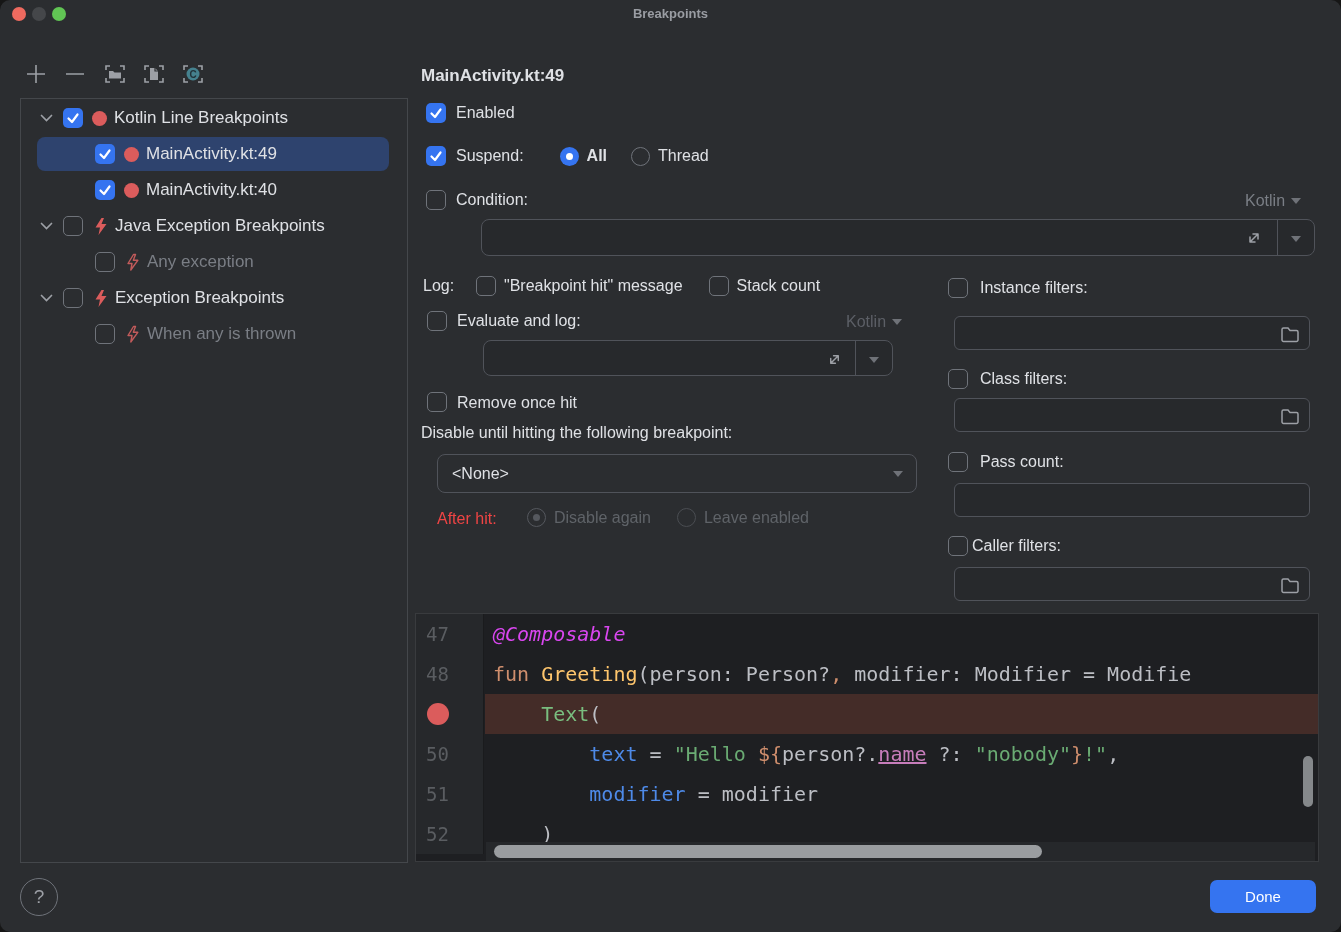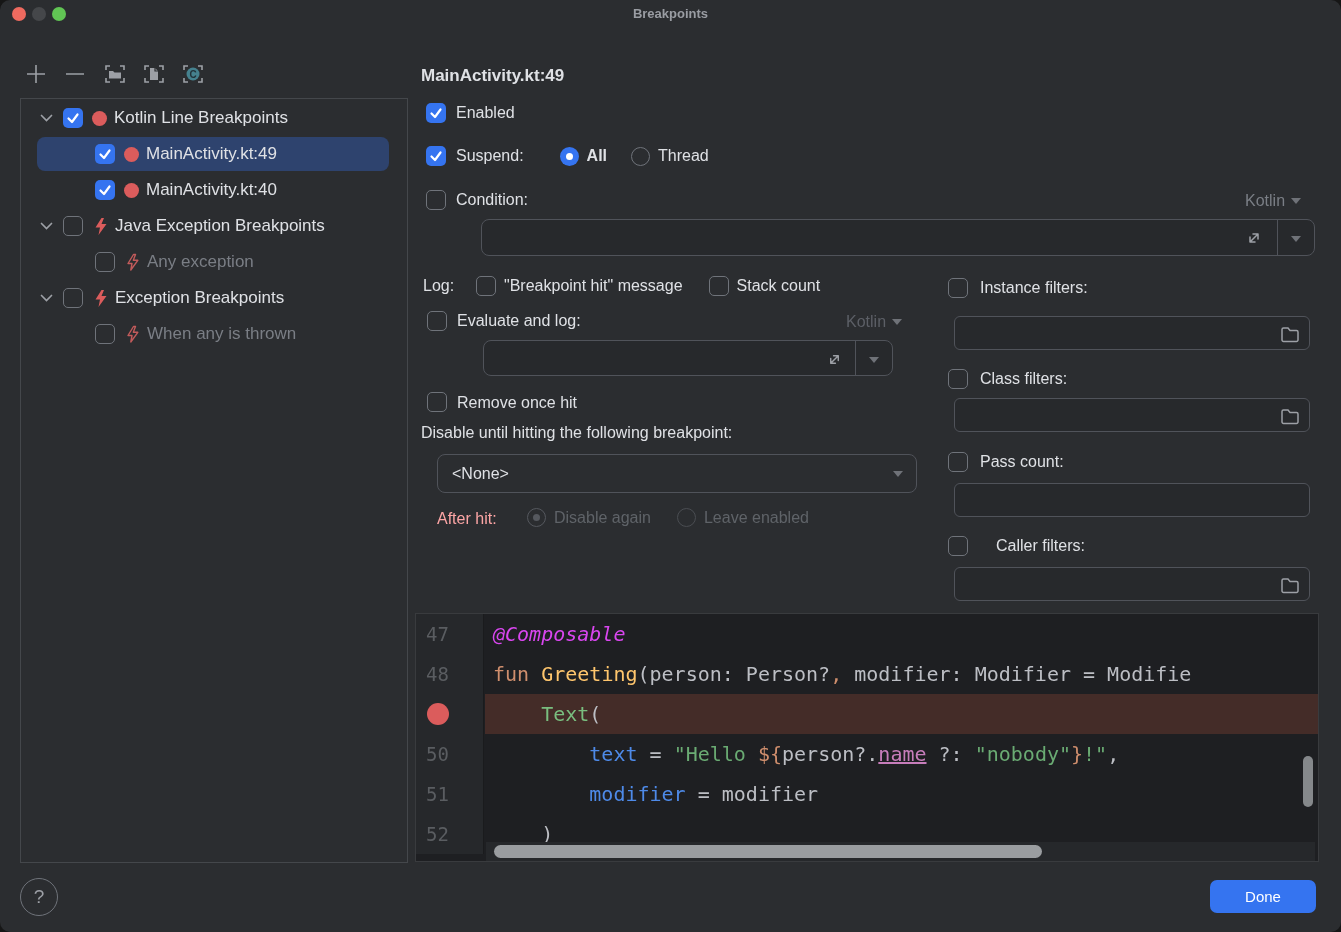--- a/index.html
+++ b/index.html
@@ -35,21 +35,21 @@
   .radio{width:19px;height:19px;border-radius:50%;flex:none;position:relative;}
   .radio.sel{background:#3574F0;}
   .radio.sel::after{content:"";position:absolute;left:6px;top:6px;width:7px;height:7px;border-radius:50%;background:#fff;}
   .radio.unsel{border:1.5px solid #6F737A;}
   .radio.dis-sel{border:1.5px solid #55585E;}
   .radio.dis-sel::after{content:"";position:absolute;left:4.5px;top:4.5px;width:7px;height:7px;border-radius:50%;background:#55585E;}
   .radio.dis-unsel{border:1.5px solid #4A4D52;}
   
   .abs{position:absolute;}
   .lbl{font-size:16px;color:#DFE1E5;white-space:nowrap;}
-  .lbl.dim{color:#fca5a5;}
+  .lbl.dim{color:#ef4444;}
   .hdr{font-size:17px;font-weight:bold;color:#DFE1E5;}
   .lang{font-size:16px;color:#7A7E85;display:flex;align-items:center;gap:6px;}
   .lang.dim{color:#5C5F66;}
   .tri-dn{width:0;height:0;border-left:5px solid transparent;border-right:5px solid transparent;border-top:6px solid #6F7278;}
   .field{position:absolute;background:#27292C;border:1px solid #50535A;border-radius:8px;}
   .field .divider{position:absolute;top:0;bottom:0;width:1px;background:#50535A;}
   .expand-btn,.dd-btn,.folder-btn{position:absolute;display:flex;align-items:center;justify-content:center;background:transparent;border:none;padding:0;}
   .combo{position:absolute;background:#2B2D30;border:1px solid #50535A;border-radius:8px;display:flex;align-items:center;
          font-size:16px;color:#DFE1E5;padding-left:14px;}
   .combo .tri-dn{position:absolute;right:13px;top:50%;margin-top:-3px;}
@@ -384,21 +384,21 @@
               <path d="M2 3.5 a1.5 1.5 0 0 1 1.5 -1.5 h4.5 l2 2.5 h6.5 a1.5 1.5 0 0 1 1.5 1.5 v8 a1.5 1.5 0 0 1 -1.5 1.5 h-13 a1.5 1.5 0 0 1 -1.5 -1.5 z" fill="none" stroke="#9DA0A6" stroke-width="1.5"></path>
             </svg>
           </span>
         </button>
       </div>
       <div class="abs" style="left: 948px; top: 452px; display: flex; align-items: center; gap: 12px;">
         <span class="cb unchecked"></span>
         <span class="lbl">Pass count:</span>
       </div>
       <div class="field" style="left: 954px; top: 483px; width: 356px; height: 34px; border-radius: 6px;"></div>
-      <div class="abs" style="left: 948px; top: 536px; display: flex; align-items: center; gap: 28px;">
+      <div class="abs" style="left: 948px; top: 536px; display: flex; align-items: center; gap: 4px;">
         <span class="cb unchecked"></span>
         <span class="lbl">Caller filters:</span>
       </div>
       <div class="field" style="left: 954px; top: 567px; width: 356px; height: 34px; border-radius: 6px;">
         <button class="folder-btn" style="right: 8px; top: 8px; width: 22px; height: 18px;">
           <span>
             <svg width="20" height="17" viewBox="0 0 20 17">
               <path d="M2 3.5 a1.5 1.5 0 0 1 1.5 -1.5 h4.5 l2 2.5 h6.5 a1.5 1.5 0 0 1 1.5 1.5 v8 a1.5 1.5 0 0 1 -1.5 1.5 h-13 a1.5 1.5 0 0 1 -1.5 -1.5 z" fill="none" stroke="#9DA0A6" stroke-width="1.5"></path>
             </svg>
           </span>

